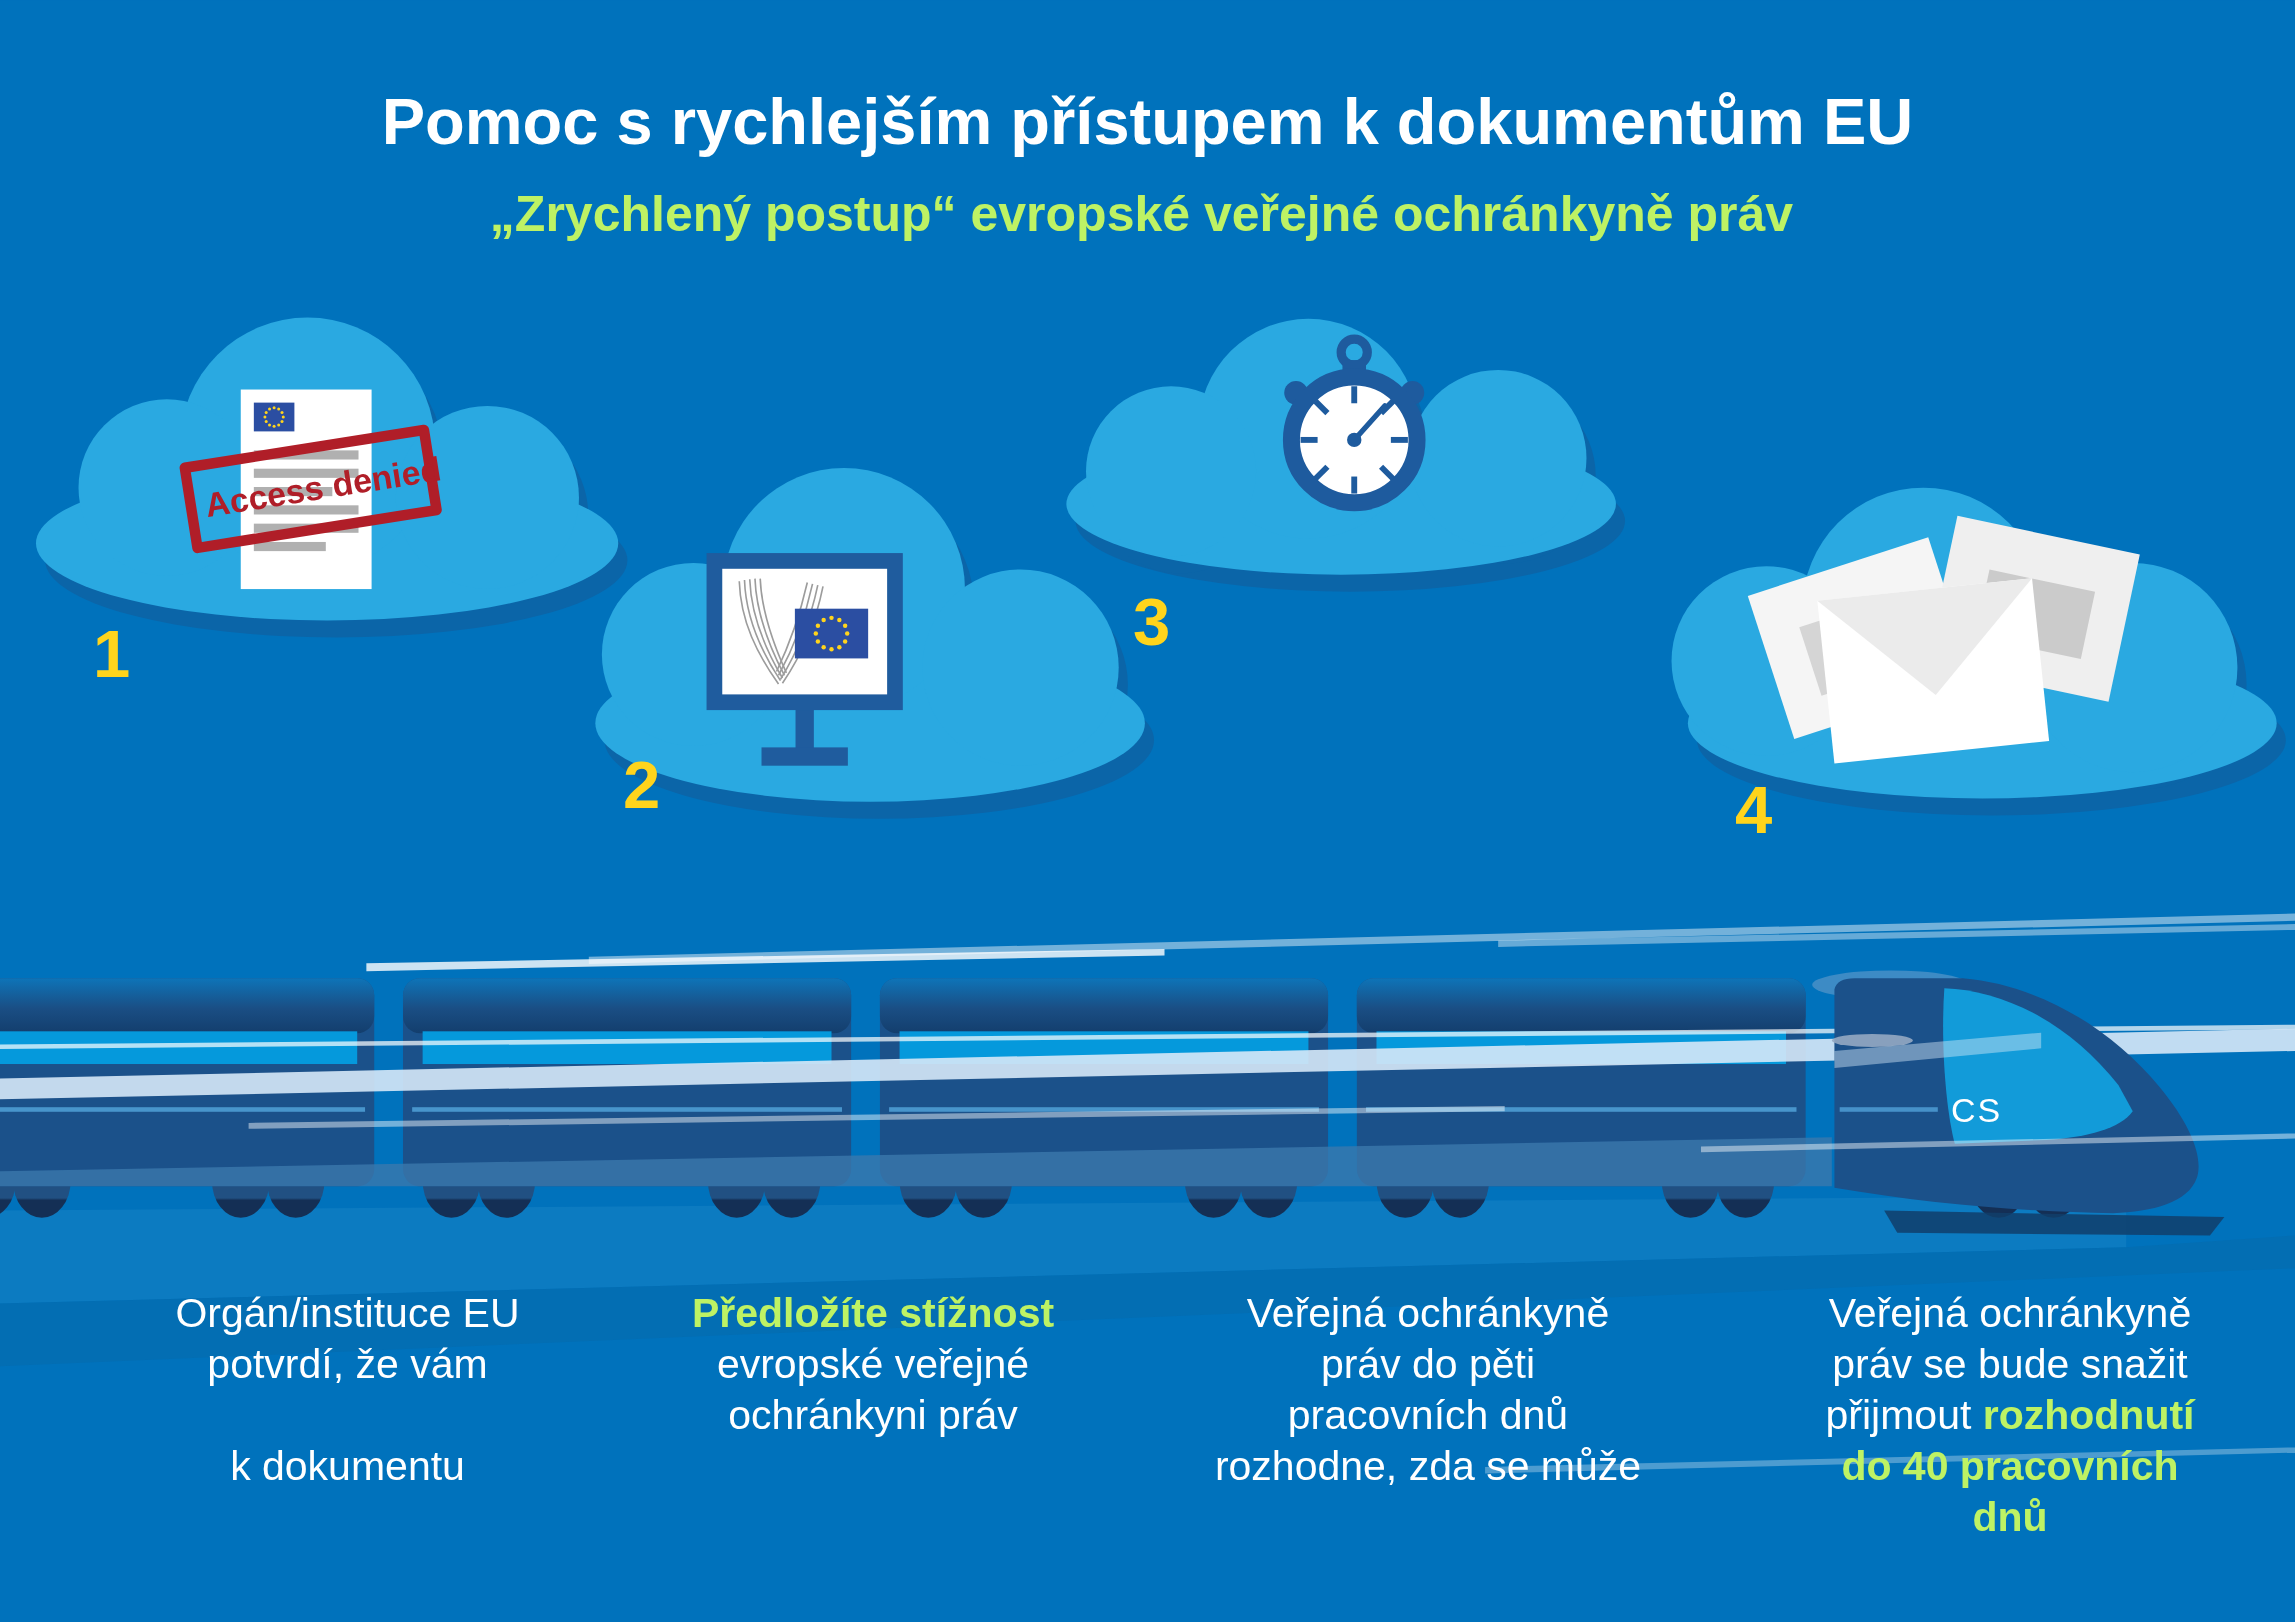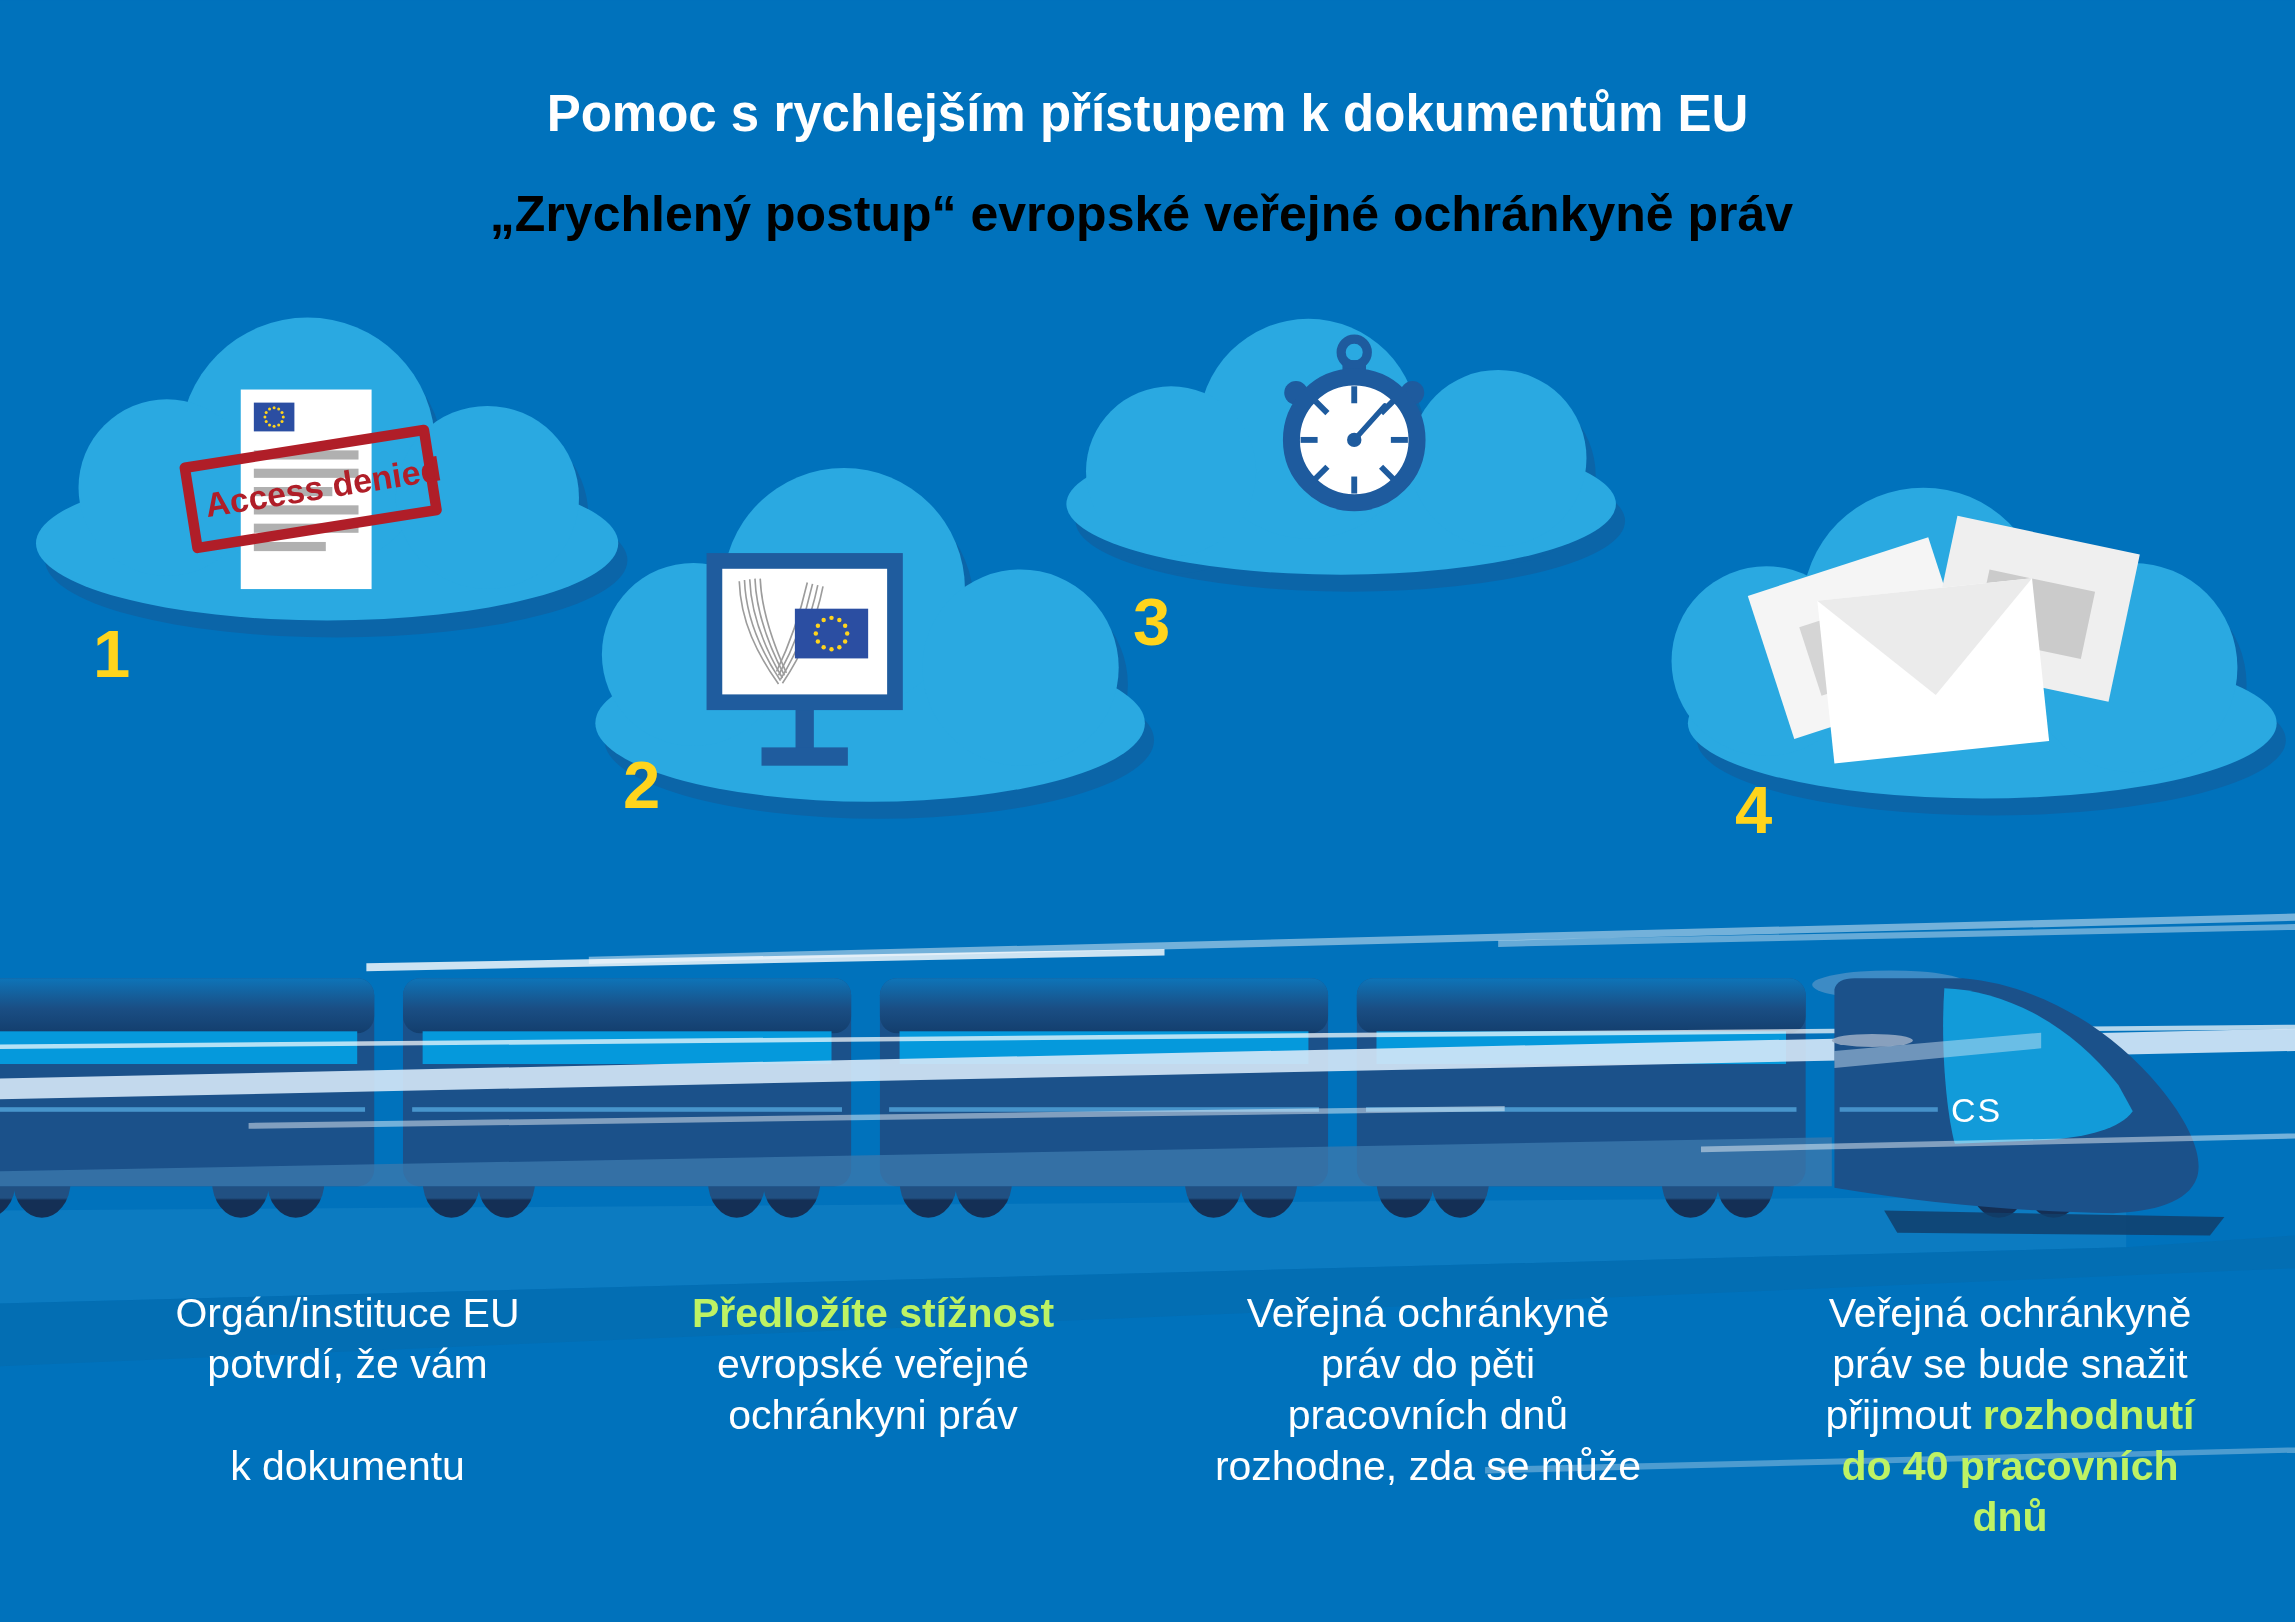--- a/index.html
+++ b/index.html
@@ -1,22 +1,22 @@
 <!DOCTYPE html>
 <html style="font-size:10.5px"><head>
 <meta charset="utf-8">
 <style>
   html,body{margin:0;padding:0;background:#0072BC;}
   .page{position:relative;width:2295px;height:1623px;overflow:hidden;
         background:#0072BC;font-family:"Liberation Sans",sans-serif;}
   .scene{position:absolute;left:0;top:0;width:2295px;height:1623px;display:block;}
   .page-title{position:absolute;left:0;right:0;top:84px;margin:0;text-align:center;
-              color:#FFFFFF;font-size:51px;font-weight:700;letter-spacing:0;}
+              color:#FFFFFF;font-size:65px;font-weight:700;letter-spacing:0;}
   .page-subtitle{position:absolute;left:0;right:12px;top:185px;margin:0;text-align:center;
-              color:#000000;font-size:50px;font-weight:700;}
+              color:#bef264;font-size:50px;font-weight:700;}
   .step-number{position:absolute;color:#FFD41C;font-size:67px;font-weight:700;line-height:1;}
   .n1{left:93px;top:620px;}
   .n2{left:623px;top:751px;}
   .n3{left:1133px;top:588px;}
   .n4{left:1735px;top:776px;}
   .col{position:absolute;top:1288px;color:#FFFFFF;font-size:41px;line-height:51px;
        white-space:pre-line;font-weight:400;text-align:center;}
   .c1{left:99px;width:497px;}
   .c2{left:618px;width:510px;}
   .c3{left:1140px;width:576px;}

